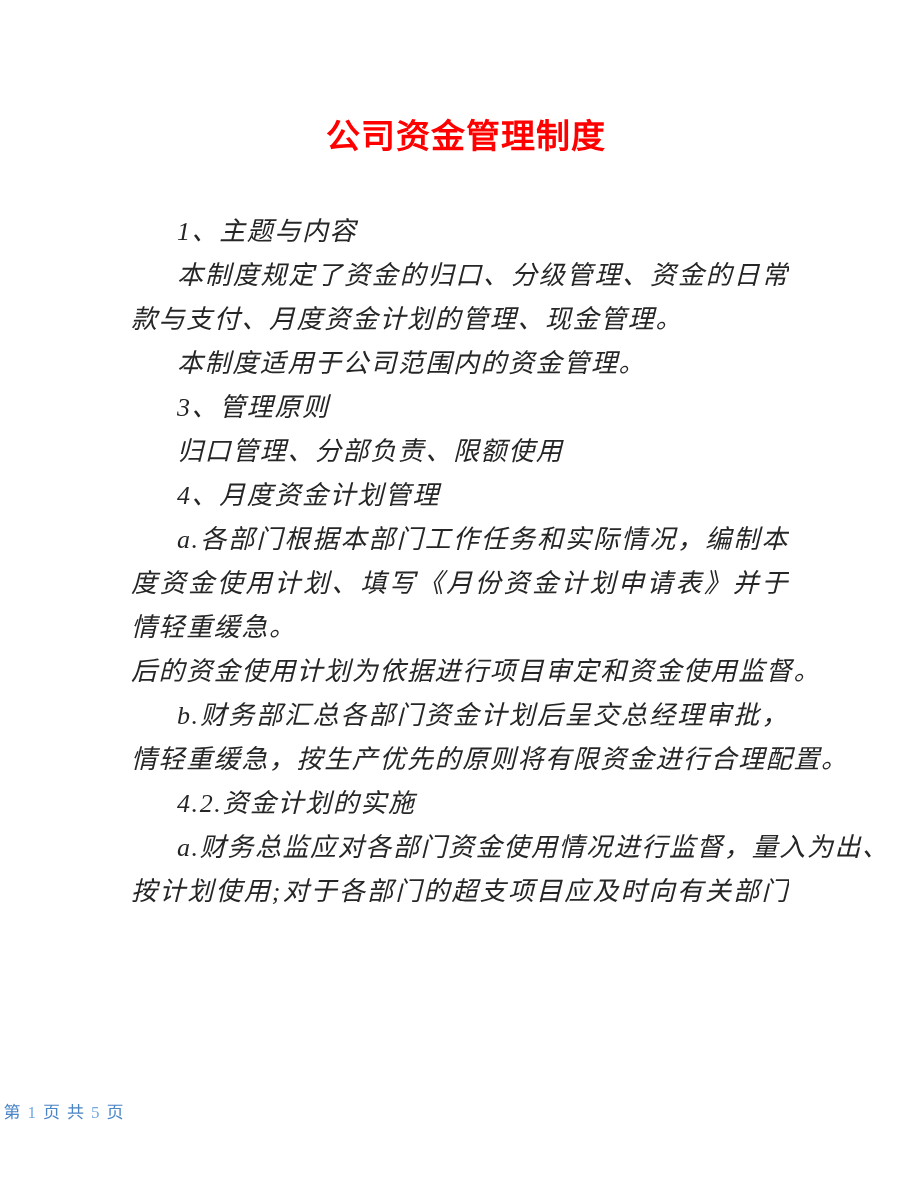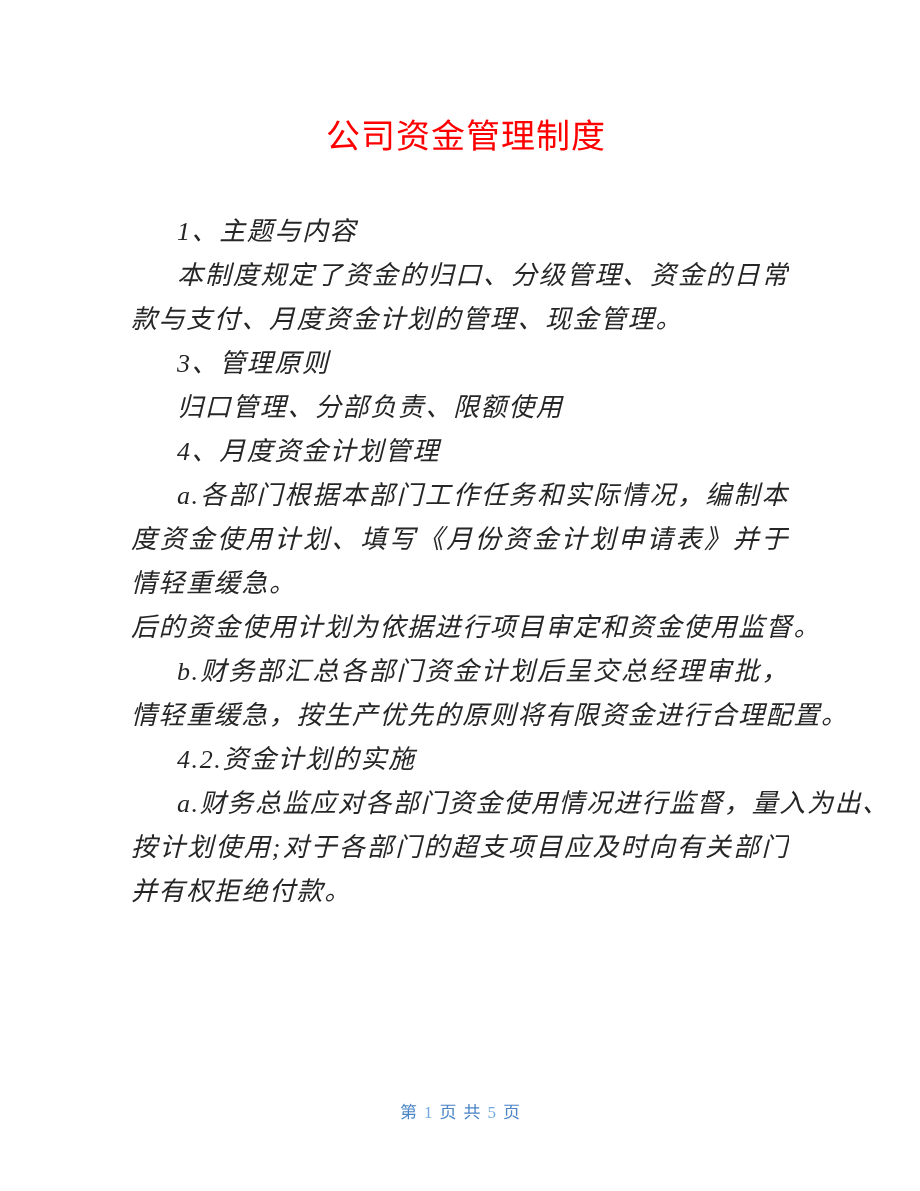--- a/index.html
+++ b/index.html
@@ -17,21 +17,21 @@
 
   .doc-title {
     position: absolute;
     top: 112px;
     left: 0;
     right: 0;
     height: 48px;
     line-height: 48px;
     text-align: center;
     font-family: "Liberation Sans", "DejaVu Sans", sans-serif;
-    font-weight: 400;
+    font-weight: 700;
     font-size: 34px;
     letter-spacing: 1px;
     margin-left: 12px;
   }
 
   .doc-body {
     position: absolute;
     top: 210px;
     left: 131px;
     width: 658px;
@@ -55,46 +55,46 @@
     overflow: hidden;
   }
 
   .doc-footer {
     position: absolute;
     top: 1101px;
     left: 0;
     right: 0;
     height: 24px;
     line-height: 24px;
-    text-align: center;
+    text-align: left;
     font-size: 17px;
   }
   .doc-footer .fpart { margin: 0 3.5px; }
 </style>
 </head>
 <body>
 
 <div class="page">
 
   <h1 class="doc-title" style="color: rgb(255, 0, 0);">公司资金管理制度</h1>
 
   <div class="doc-body" id="doc-body" style="color: rgb(38, 38, 38);">
       <div class="line indent">1、主题与内容</div>
       <div class="line indent full">本制度规定了资金的归口、分级管理、资金的日常管理、借</div>
       <div class="line">款与支付、月度资金计划的管理、现金管理。</div>
+      <div class="line indent">本制度适用于公司范围内的资金管理。</div>
       <div class="line indent">3、管理原则</div>
       <div class="line indent">归口管理、分部负责、限额使用</div>
       <div class="line indent">4、月度资金计划管理</div>
       <div class="line indent full">a.各部门根据本部门工作任务和实际情况，编制本部门下月</div>
       <div class="line full">度资金使用计划、填写《月份资金计划申请表》并于当月25日前</div>
       <div class="line">情轻重缓急。</div>
       <div class="line">后的资金使用计划为依据进行项目审定和资金使用监督。</div>
       <div class="line indent full">b.财务部汇总各部门资金计划后呈交总经理审批，并以审批</div>
       <div class="line">情轻重缓急，按生产优先的原则将有限资金进行合理配置。</div>
       <div class="line indent">4.2.资金计划的实施</div>
       <div class="line indent">a.财务总监应对各部门资金使用情况进行监督，量入为出、</div>
       <div class="line full">按计划使用;对于各部门的超支项目应及时向有关部门提出意见，</div>
-      <div class="line">并有权拒绝付款。</div>
     </div>
 
   <div class="doc-footer" id="doc-footer"><span class="fpart label" style="color: rgb(74, 133, 198);">第</span><span class="fpart number" style="color: rgb(116, 169, 226);">1</span><span class="fpart label" style="color: rgb(74, 133, 198);">页</span><span class="fpart label" style="color: rgb(74, 133, 198);">共</span><span class="fpart number" style="color: rgb(116, 169, 226);">5</span><span class="fpart label" style="color: rgb(74, 133, 198);">页</span></div>
 
 </div>
 
 </body></html>

